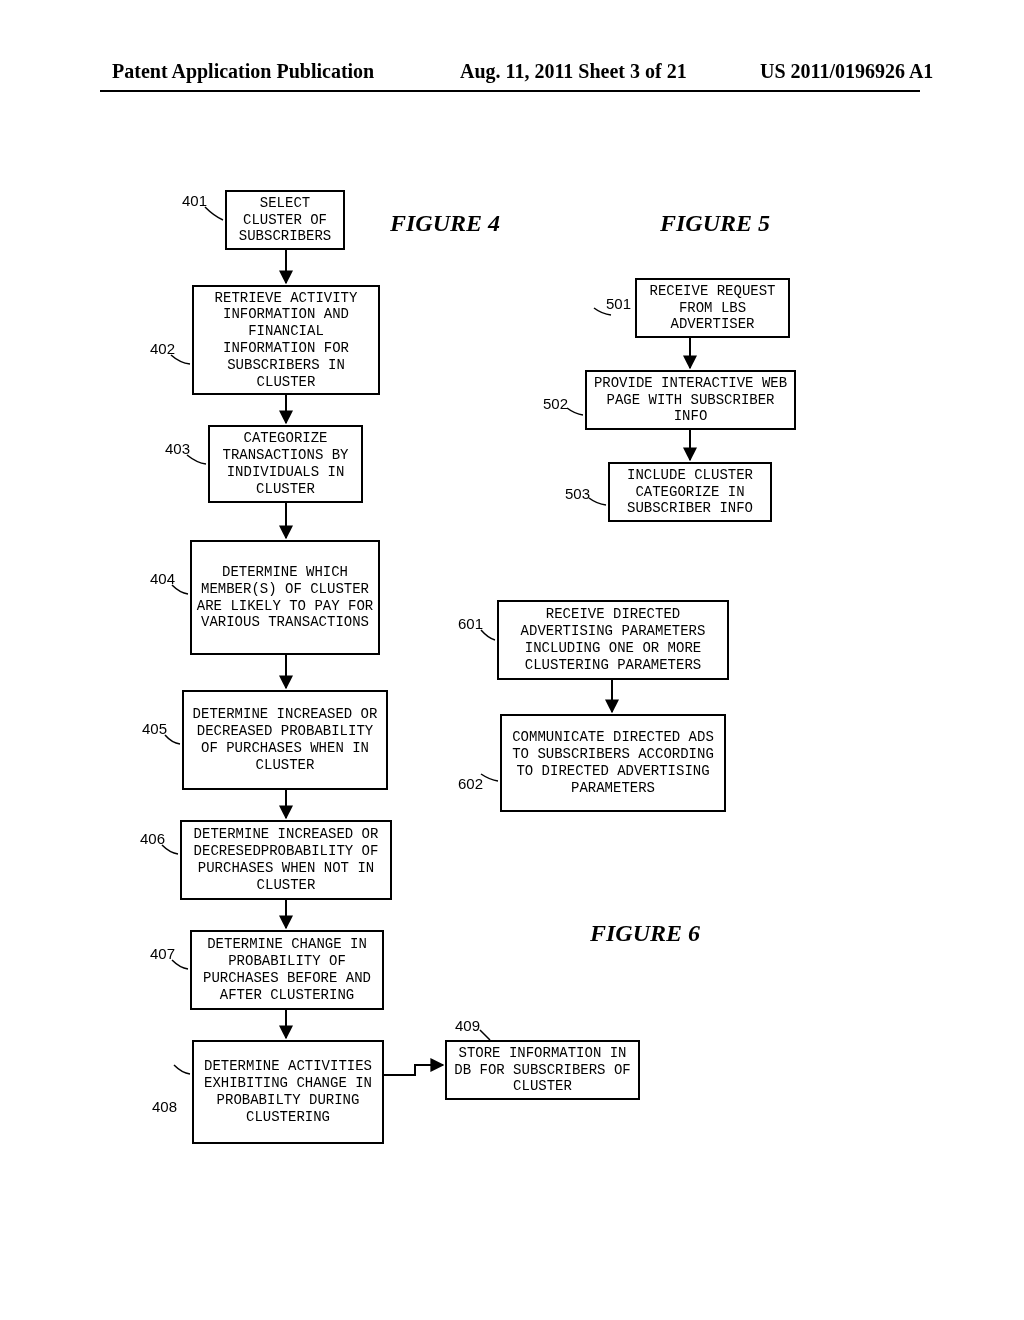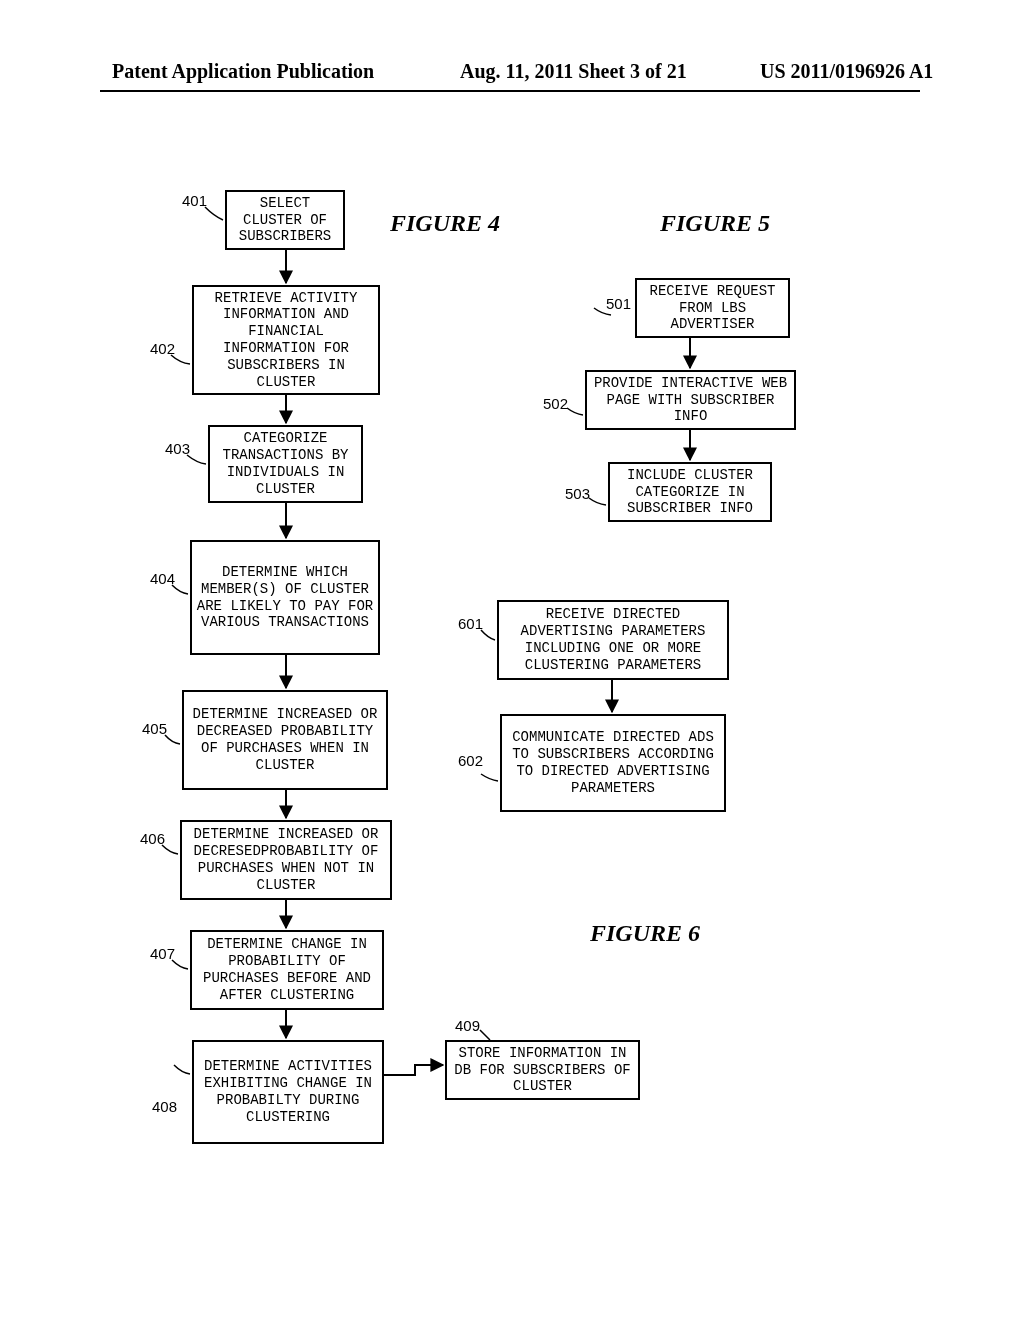--- a/index.html
+++ b/index.html
@@ -116,21 +116,21 @@
   <div class="num" style="left:150px; top:570px;">404</div>
   <div class="num" style="left:142px; top:720px;">405</div>
   <div class="num" style="left:140px; top:830px;">406</div>
   <div class="num" style="left:150px; top:945px;">407</div>
   <div class="num" style="left:152px; top:1050px;margin-top:48px;">408</div>
   <div class="num" style="left:455px; top:1017px;">409</div>
   <div class="num" style="left:570px; top:295px;margin-left:36px;">501</div>
   <div class="num" style="left:543px; top:395px;">502</div>
   <div class="num" style="left:565px; top:485px;">503</div>
   <div class="num" style="left:458px; top:615px;">601</div>
-  <div class="num" style="left:458px; top:752px;text-align:right;">602</div>
+  <div class="num" style="left:458px; top:775px;text-align:right;">602</div>
 
   <svg class="overlay" viewBox="0 0 1024 1320">
     <defs>
       <marker id="arrow" viewBox="0 0 10 10" refX="9" refY="5" markerWidth="7" markerHeight="7" orient="auto-start-reverse">
         <path d="M 0 0 L 10 5 L 0 10 z" fill="#000"></path>
       </marker>
     </defs>
 
     <line x1="286" y1="250" x2="286" y2="283" stroke="#000" stroke-width="2" marker-end="url(#arrow)"></line>
     <line x1="286" y1="395" x2="286" y2="423" stroke="#000" stroke-width="2" marker-end="url(#arrow)"></line>

